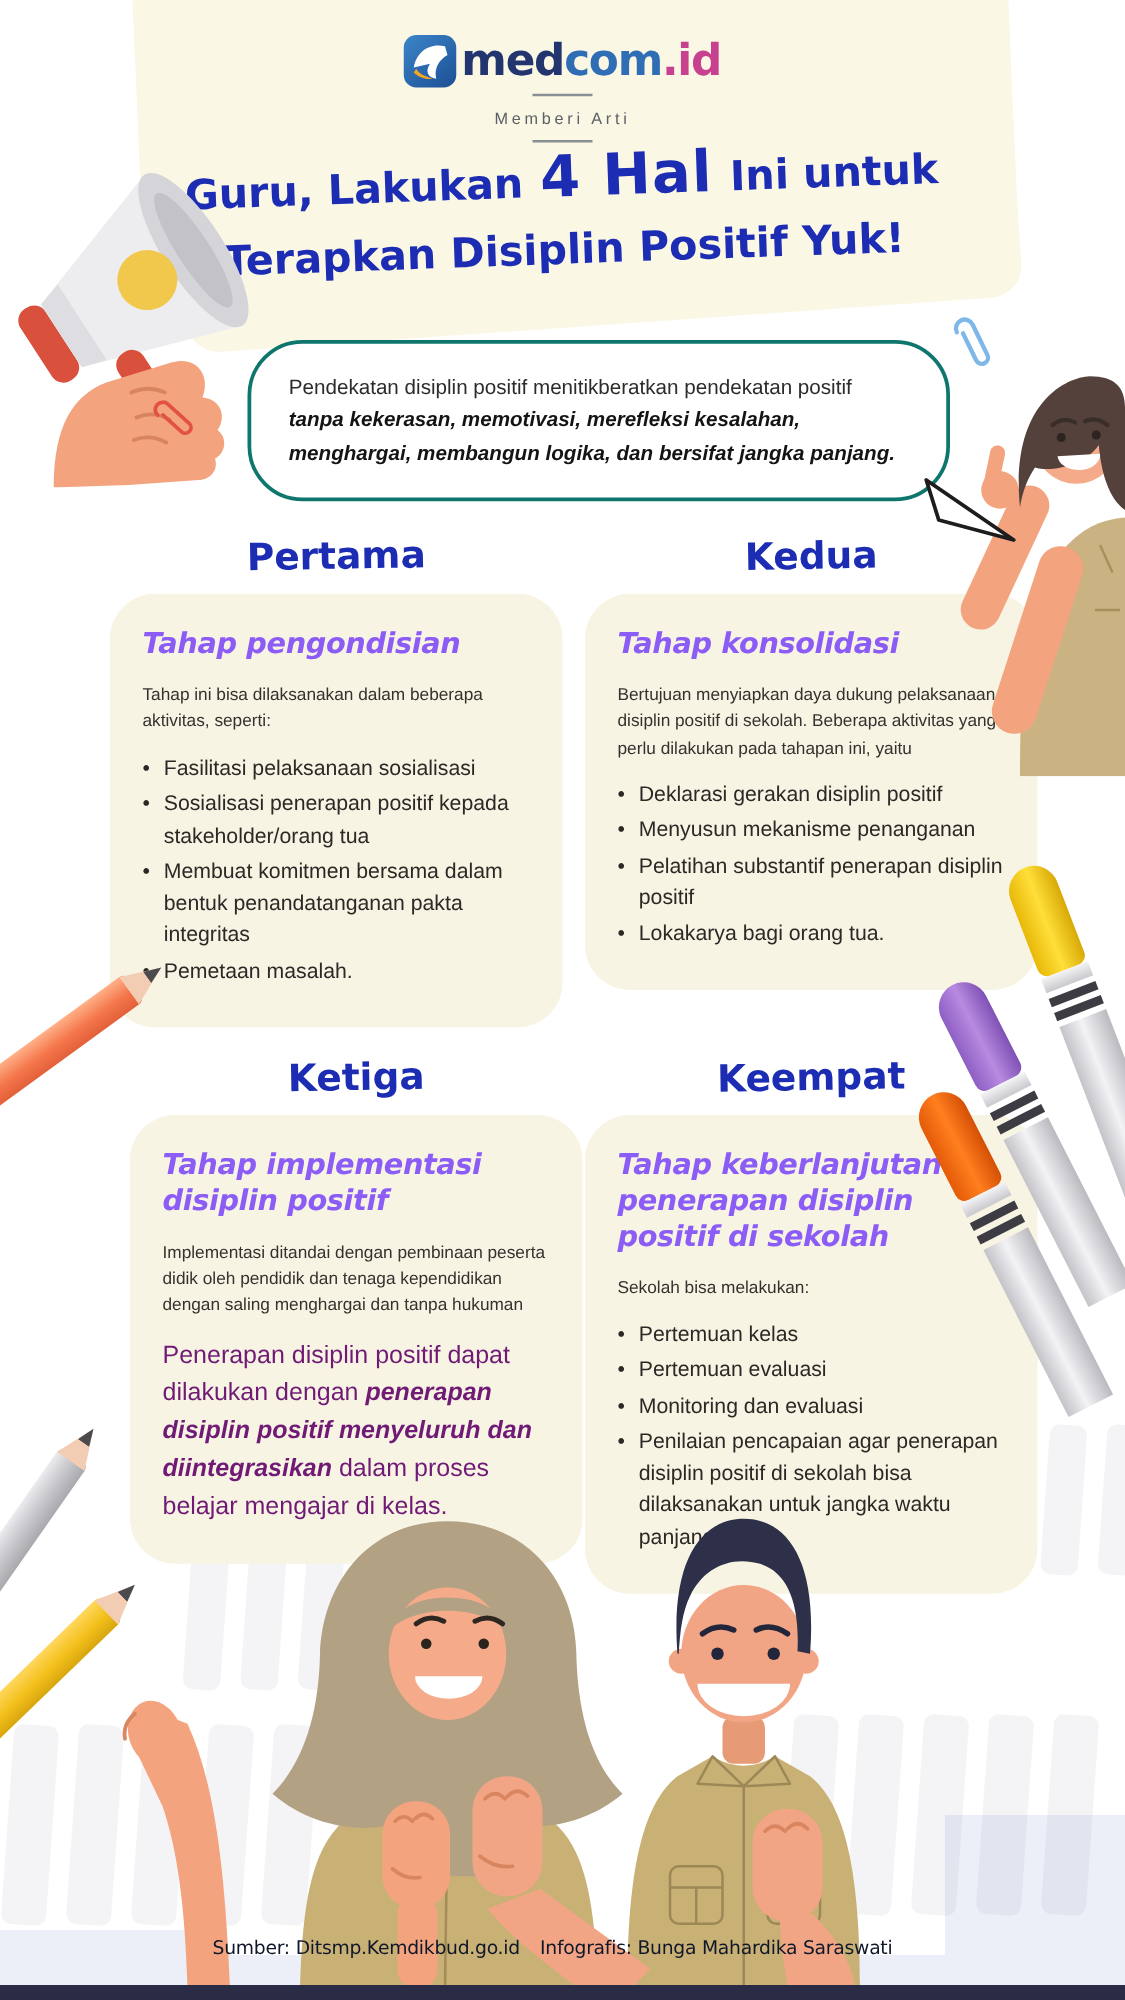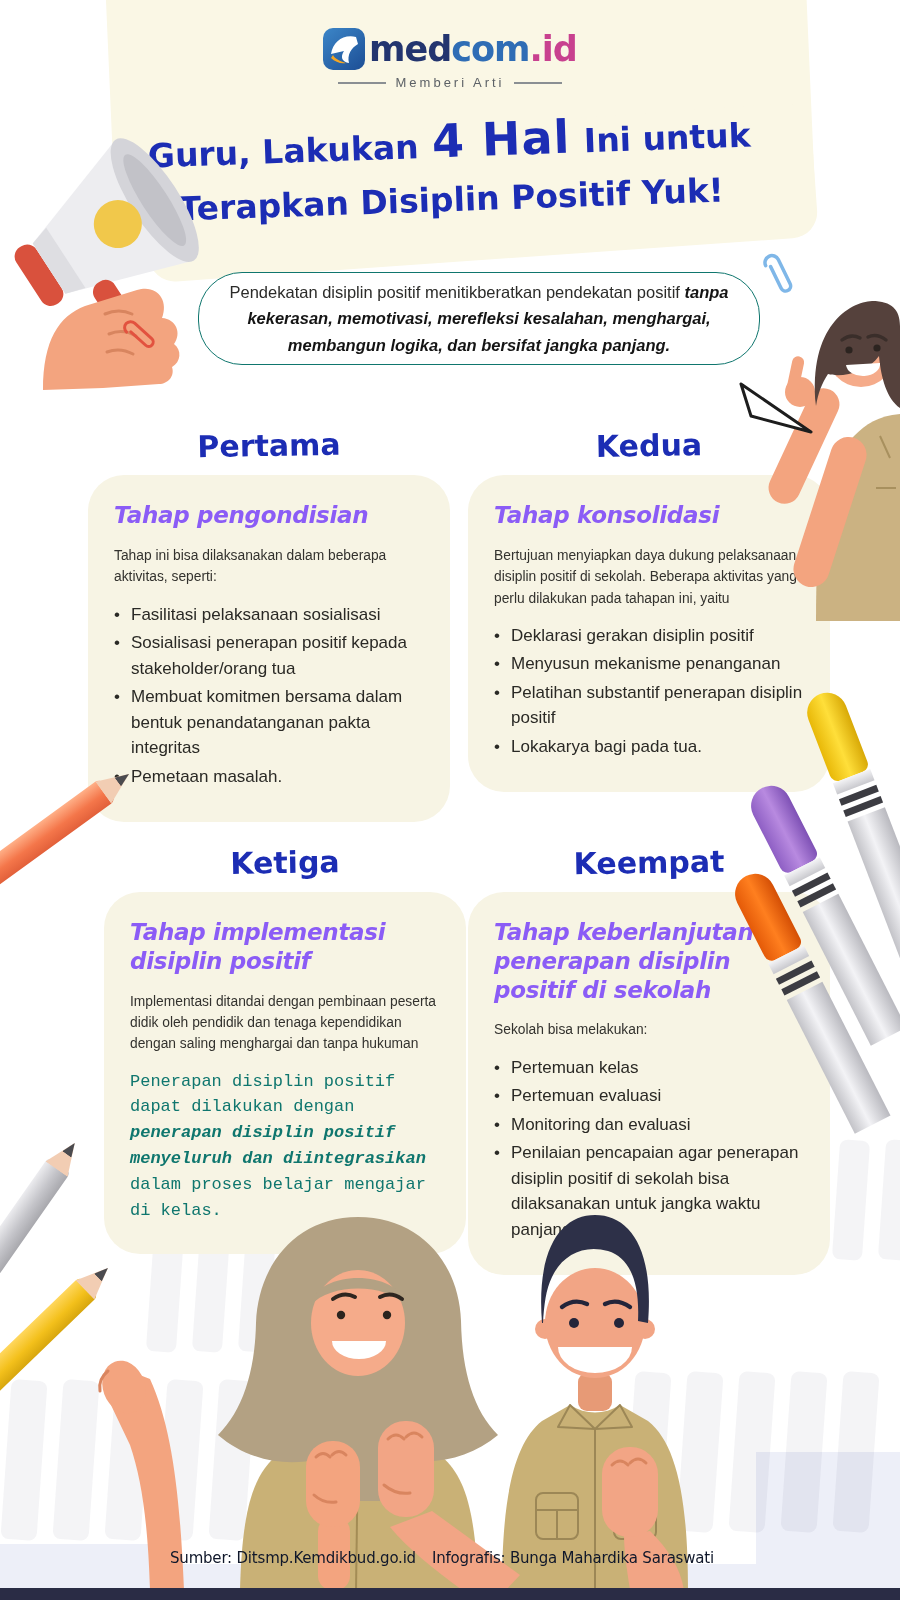--- a/index.html
+++ b/index.html
@@ -10,51 +10,51 @@
   .blob.a{left:110px;top:-70px;width:700px;height:310px;border-radius:48px;transform:rotate(-2.5deg);}
   .blob.b{left:145px;top:125px;width:670px;height:135px;border-radius:26px;transform:rotate(-4deg);}
   
   .logo{position:absolute;left:0;right:0;top:28px;display:flex;flex-direction:column;align-items:center;z-index:5;}
   .logo-row{display:flex;align-items:center;gap:4px;}
   .logo-mark{width:42px;height:42px;border-radius:10px;background:linear-gradient(140deg,#3c86c8,#1c4e95);}
   .logo-text{font-size:35px;font-weight:bold;letter-spacing:-1px;font-family:"DejaVu Sans",sans-serif;}
   .logo-med{color:#23356f;}
   .logo-com{color:#2f6db5;}
   .logo-id{color:#c8418f;}
-  .logo-tagrow{display:flex;align-items:center;gap:10px;margin-top:5px;}
+  .logo-tagrow{display:flex;align-items:center;gap:10px;margin-top:5px;flex-direction:column;}
   .tagline-line{width:48px;height:2px;background:#8a8f93;}
   .logo-tag{color:#5c6166;font-size:13px;letter-spacing:3px;}
   
   .title{position:absolute;left:120px;top:110px;width:660px;text-align:center;transform:rotate(-2deg);
          color:#1c2db4;font-weight:bold;z-index:5;font-family:"DejaVu Sans",sans-serif;line-height:1.35;}
   .title .l1{font-size:33px;}
   .title .big{font-size:46px;letter-spacing:1px;margin:0 8px;}
   .title .l2{display:block;font-size:33px;margin-top:6px;}
   
-  .bubble{position:absolute;left:198px;top:272px;width:562px;box-sizing:border-box;border:1px solid #0f766e;
-          background:#fff;border-radius:44px;padding:6px 30px;z-index:6;font-size:16.5px;line-height:1.6;color:#2c2c2a;text-align:center;}
+  .bubble{position:absolute;left:198px;top:272px;width:562px;box-sizing:border-box;border:3px solid #0f766e;
+          background:#fff;border-radius:44px;padding:22px 30px;z-index:6;font-size:16.5px;line-height:1.6;color:#2c2c2a;}
   .bubble .emph{font-weight:bold;font-style:italic;color:#141414;}
   .tail{position:absolute;left:735px;top:382px;z-index:7;}
   .clip{position:absolute;z-index:7;}
   #clip-red{left:128px;top:310px;transform:rotate(-48deg);}
   #clip-blue{left:764px;top:246px;transform:rotate(-26deg);}
   
   .col{position:absolute;width:362px;z-index:4;}
   #col1{left:88px;top:428px;} #col2{left:468px;top:428px;}
   #col3{left:88px;top:845px;padding-left:16px;} #col4{left:468px;top:845px;}
   .sec-label{font-family:"DejaVu Sans",sans-serif;font-weight:bold;font-size:30px;color:#1c2db4;
              text-align:center;margin-bottom:12px;transform:rotate(-1deg);}
   .card{background:#f7f4e4;border-radius:36px;padding:26px 26px 30px;box-sizing:border-box;}
   .card h3{margin:0 0 15px;font-size:23px;font-style:italic;font-weight:bold;color:#8b5cf6;line-height:1.25;
            font-family:"DejaVu Sans",sans-serif;letter-spacing:-0.3px;}
   .card .intro{font-size:13.8px;line-height:1.55;margin:0 0 14px;color:#33322e;}
   .card ul{list-style:none;margin:0;padding:0;font-size:17px;line-height:1.5;color:#2a2925;}
   .card li{position:relative;padding-left:17px;margin-bottom:3px;}
   .card li::before{content:"\2022";position:absolute;left:0;top:0;}
-  .card .para{font-size:17px;line-height:1.52;margin:14px 0 0;color:#0f766e;font-family:Liberation Mono, monospace;}
+  .card .para{font-size:20px;line-height:1.52;margin:14px 0 0;color:#701a75;}
   .para .emph{font-weight:bold;font-style:italic;}
   
   .illu{position:absolute;}
   #megaphone{left:-15px;top:100px;z-index:5;}
   #teacher-right{right:0;top:286px;z-index:5;}
   #teachers-bottom{left:90px;top:1195px;z-index:6;}
   .pencil{position:absolute;height:27px;z-index:7;transform-origin:left center;}
   .pencil .pbody{position:absolute;left:0;top:0;bottom:0;right:30px;border-radius:6px;}
   .pencil .wood{position:absolute;right:4px;top:0;bottom:0;width:32px;background:#f2cdb3;
                 clip-path:polygon(0 0,100% 50%,0 100%);}
@@ -217,21 +217,21 @@
 
   <div class="col" id="col2">
     <div class="sec-label">Kedua</div>
     <div class="card">
       <h3>Tahap konsolidasi</h3>
       <p class="intro">Bertujuan menyiapkan daya dukung pelaksanaan disiplin positif di sekolah. Beberapa aktivitas yang perlu dilakukan pada tahapan ini, yaitu</p>
       <ul>
         <li><span>Deklarasi gerakan disiplin positif</span></li>
         <li><span>Menyusun mekanisme penanganan</span></li>
         <li><span>Pelatihan substantif penerapan disiplin positif</span></li>
-        <li><span>Lokakarya bagi pada tua.</span></li>
+        <li><span>Lokakarya bagi orang tua.</span></li>
       </ul>
     </div>
   </div>
 
   <div class="col" id="col3">
     <div class="sec-label">Ketiga</div>
     <div class="card">
       <h3>Tahap implementasi disiplin positif</h3>
       <p class="intro">Implementasi ditandai dengan pembinaan peserta didik oleh pendidik dan tenaga kependidikan dengan saling menghargai dan tanpa hukuman</p>
       <p class="para"><span>Penerapan disiplin positif dapat dilakukan dengan </span><span class="emph">penerapan disiplin positif menyeluruh dan diintegrasikan</span><span> dalam proses belajar mengajar di kelas.</span></p>

